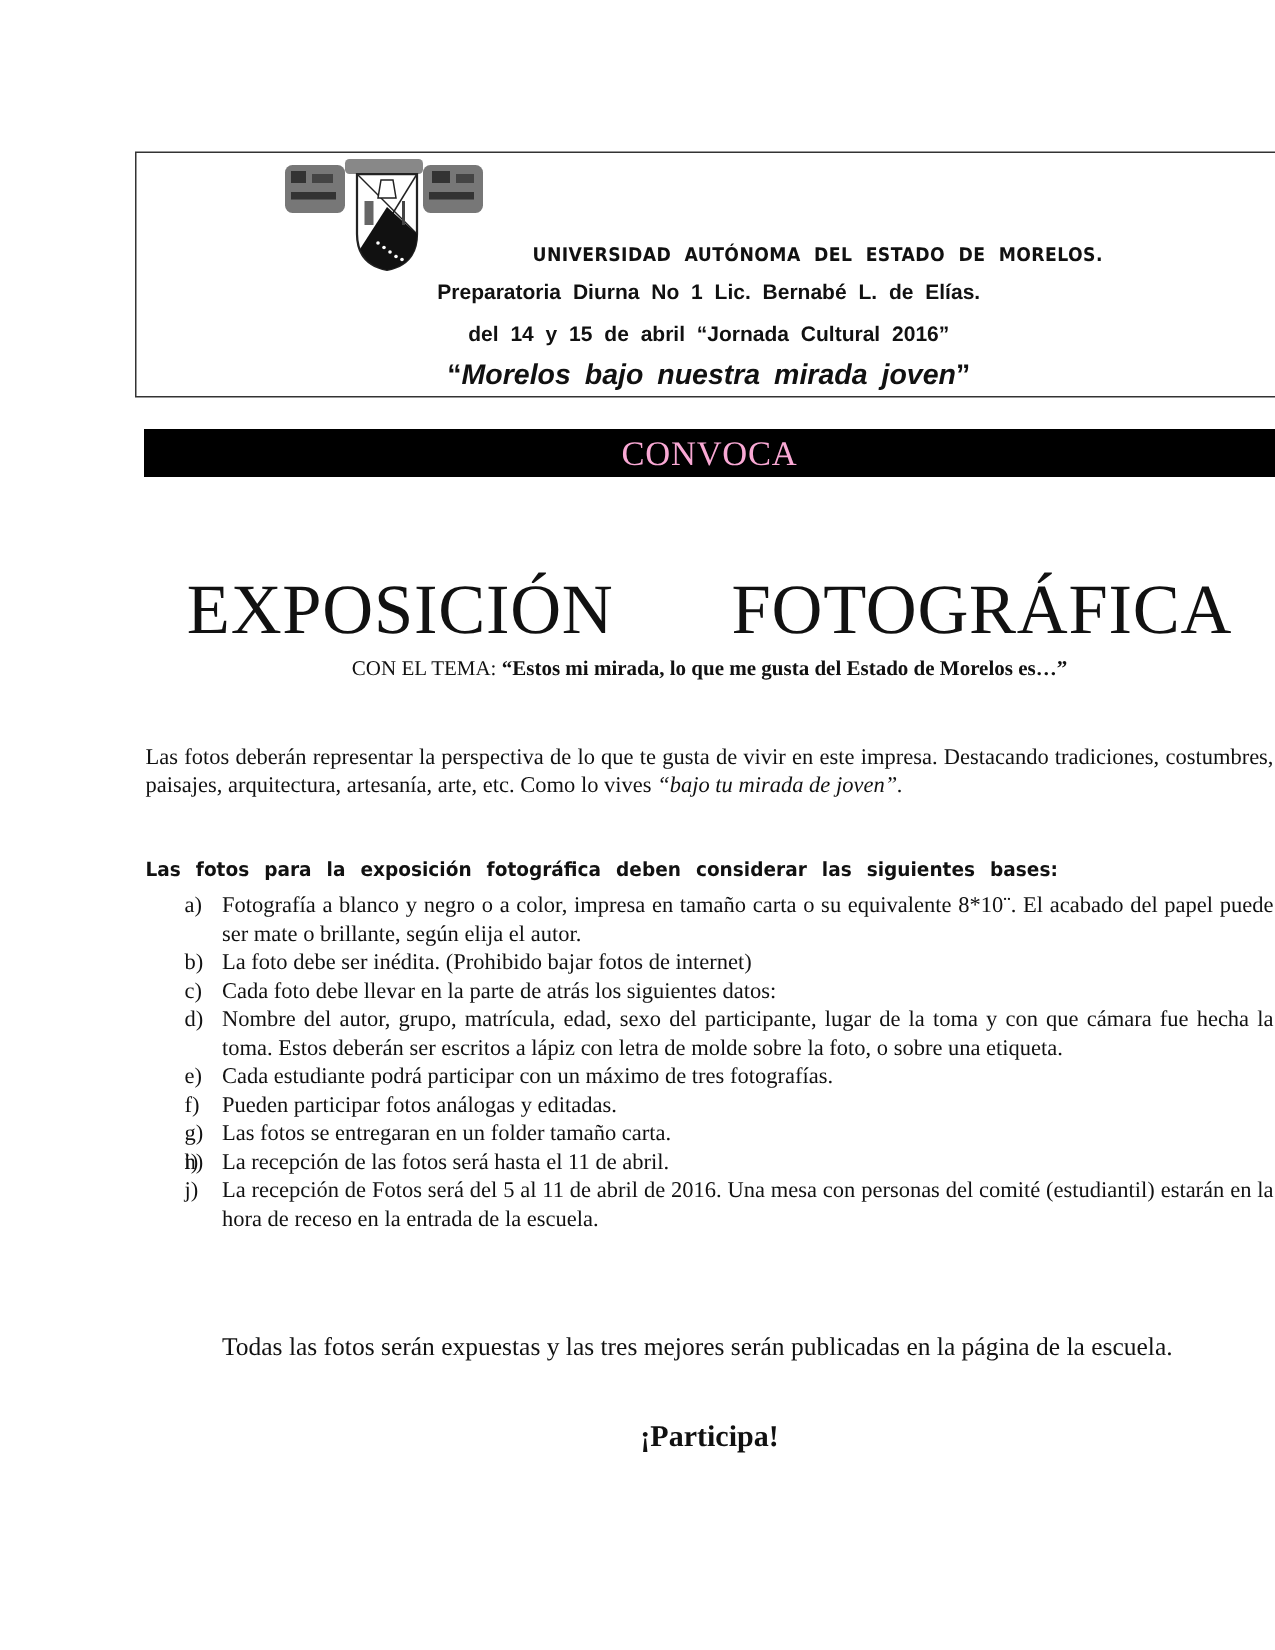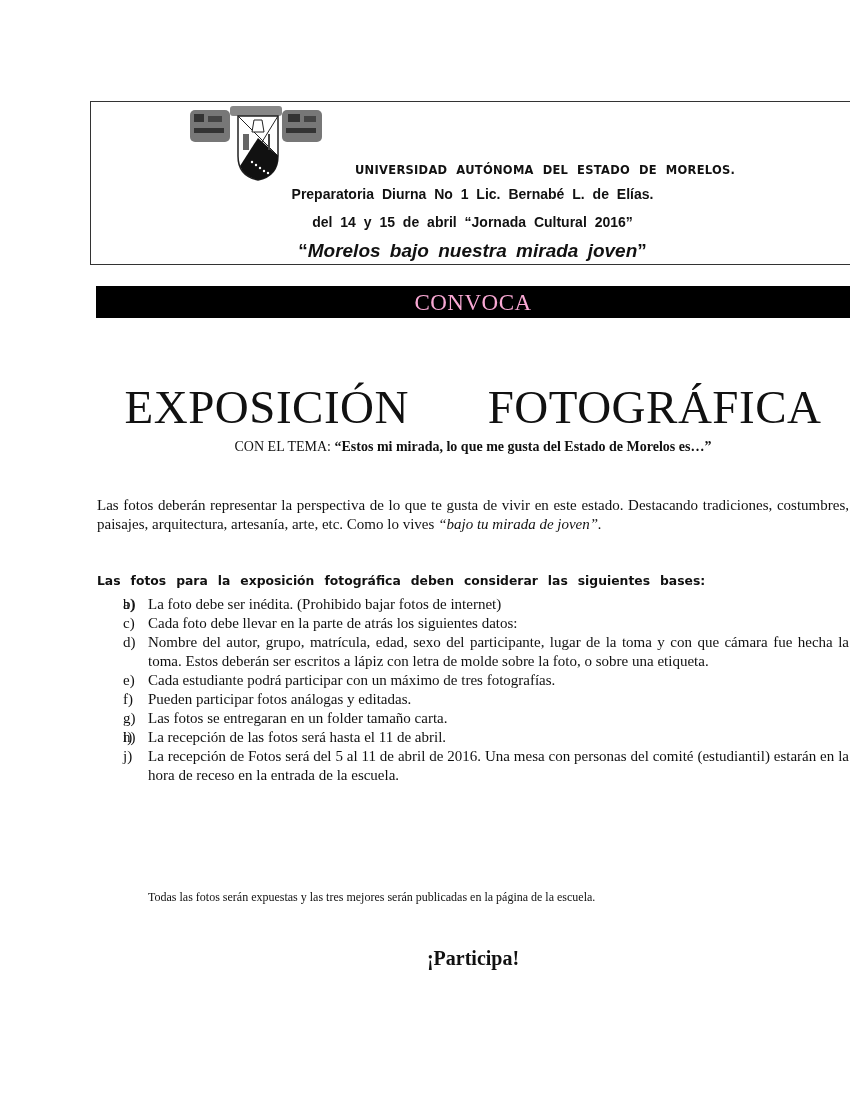--- a/index.html
+++ b/index.html
@@ -62,21 +62,21 @@
 
   .rules {
     position: absolute; left: 75px; top: 583px; width: 726px; margin: 0; padding: 0; list-style: none;
     font-family: "Liberation Serif", serif; font-size: 15px; line-height: 19px;
   }
   .rules li { position: relative; padding-left: 25px; text-align: justify; }
   .rules .marker { position: absolute; left: 0; top: 0; }
 
   .closing {
     position: absolute; left: 100px; top: 876px; width: 701px;
-    font-family: "Liberation Serif", serif; font-size: 12px; line-height: 19px; text-align: justify;
+    font-family: "Liberation Serif", serif; font-size: 17px; line-height: 19px; text-align: justify;
   }
   .cta {
     position: absolute; left: 0; top: 935px; width: 850px; text-align: center;
     font-family: "Liberation Serif", serif; font-weight: bold; font-size: 20px;
   }
 </style>
 </head>
 <body>
 
 <div class="page">
@@ -117,26 +117,26 @@
     <div class="hdr-line l3"><span>“</span><i>Morelos bajo nuestra mirada joven</i><span>”</span></div>
   </div>
 
   <div class="banner">CONVOCA</div>
 
 
   <div class="big-title" style="white-space: pre;">EXPOSICIÓN   FOTOGRÁFICA</div>
 
   <div class="theme"><span>CON EL TEMA: </span><b>“Estos mi mirada, lo que me gusta del Estado de Morelos es…”</b></div>
 
-  <div class="intro"><span>Las fotos deberán representar la perspectiva de lo que te gusta de vivir en este estado. Destacando tradiciones, costumbres, paisajes, arquitectura, artesanía, arte, etc. Como lo vives </span><i>“bajo tu mirada de joven”.</i></div>
+  <div class="intro"><span>Las fotos deberán representar la perspectiva de lo que te gusta de vivir en este impresa. Destacando tradiciones, costumbres, paisajes, arquitectura, artesanía, arte, etc. Como lo vives </span><i>“bajo tu mirada de joven”.</i></div>
 
   <div class="bases-heading">Las fotos para la exposición fotográfica deben considerar las siguientes bases:</div>
 
   <ul class="rules">
-    <li><span class="marker">a)</span></li>
+    <li><span class="marker">a)</span><span>Fotografía a blanco y negro o a color, impresa en tamaño carta o su equivalente 8*10¨. El acabado del papel puede ser mate o brillante, según elija el autor.</span></li>
     <li><span class="marker">b)</span><span>La foto debe ser inédita. (Prohibido bajar fotos de internet)</span></li>
     <li><span class="marker">c)</span><span>Cada foto debe llevar en la parte de atrás  los siguientes datos:</span></li>
     <li><span class="marker">d)</span><span>Nombre del autor, grupo, matrícula, edad, sexo del participante, lugar de la toma y con que cámara fue hecha la toma. Estos deberán ser escritos a lápiz con letra de molde sobre la foto, o sobre una etiqueta.</span></li>
     <li><span class="marker">e)</span><span>Cada estudiante podrá participar con un máximo de tres fotografías.</span></li>
     <li><span class="marker">f)</span><span>Pueden participar fotos análogas y editadas.</span></li>
     <li><span class="marker">g)</span><span>Las fotos se entregaran en un folder  tamaño carta.</span></li>
     <li><span class="marker">h)</span></li>
     <li><span class="marker">i)</span><span>La recepción de las fotos será hasta el   11 de abril.</span></li>
     <li><span class="marker">j)</span><span>La recepción de Fotos será del 5 al 11 de abril de 2016. Una mesa con personas del comité (estudiantil) estarán en la hora de receso en la entrada de la escuela.</span></li>
   </ul>

